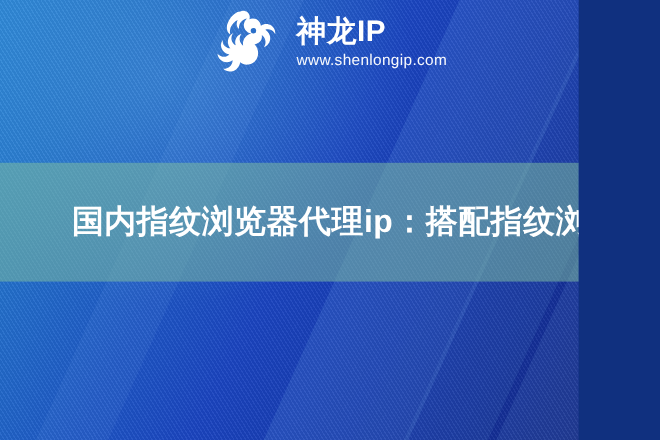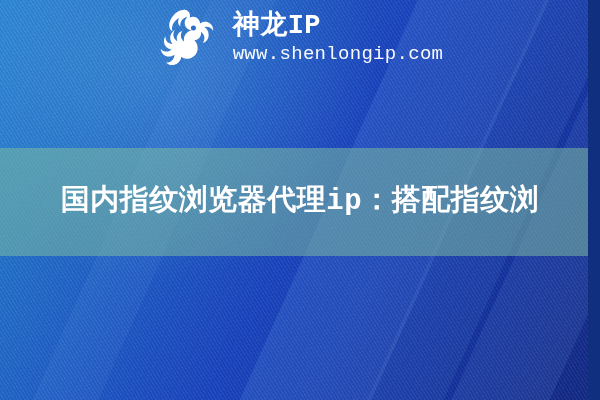--- a/index.html
+++ b/index.html
@@ -2,32 +2,33 @@
 <html><head>
 <meta charset="utf-8">
 <style>
   html, body {
     margin: 0;
     padding: 0;
     background: #10307f;
   }
   .canvas {
     position: relative;
-    width: 588px;
+    width: 514px;
     height: 400px;
     overflow: hidden;
-    font-family: Liberation Mono, monospace;
+    font-family: Liberation Sans, sans-serif;
     background: linear-gradient(118deg,
         #2b86d6 0%,
         #2474cc 16%,
         #1f5cc6 34%,
         #1b45c0 52%,
         #163aae 70%,
         #14309a 86%,
         #142b86 100%);
+    padding-left: 12px;
   }
   
   .swath {
     position: absolute;
     top: -120px;
     width: 150px;
     height: 660px;
     transform: rotate(24deg);
     background: rgba(120, 175, 240, 0.16);
     pointer-events: none;
@@ -84,21 +85,21 @@
   }
   .brand-name {
     color: #ffffff;
     font-size: 27px;
     font-weight: 700;
     letter-spacing: 0.5px;
     white-space: nowrap;
   }
   .brand-url {
     color: #ffffff;
-    font-size: 19px;
+    font-size: 14px;
     font-weight: 400;
     letter-spacing: 0.3px;
     margin-top: 5px;
     white-space: nowrap;
     opacity: 0.97;
   }
 
   
   .band {
     position: absolute;

